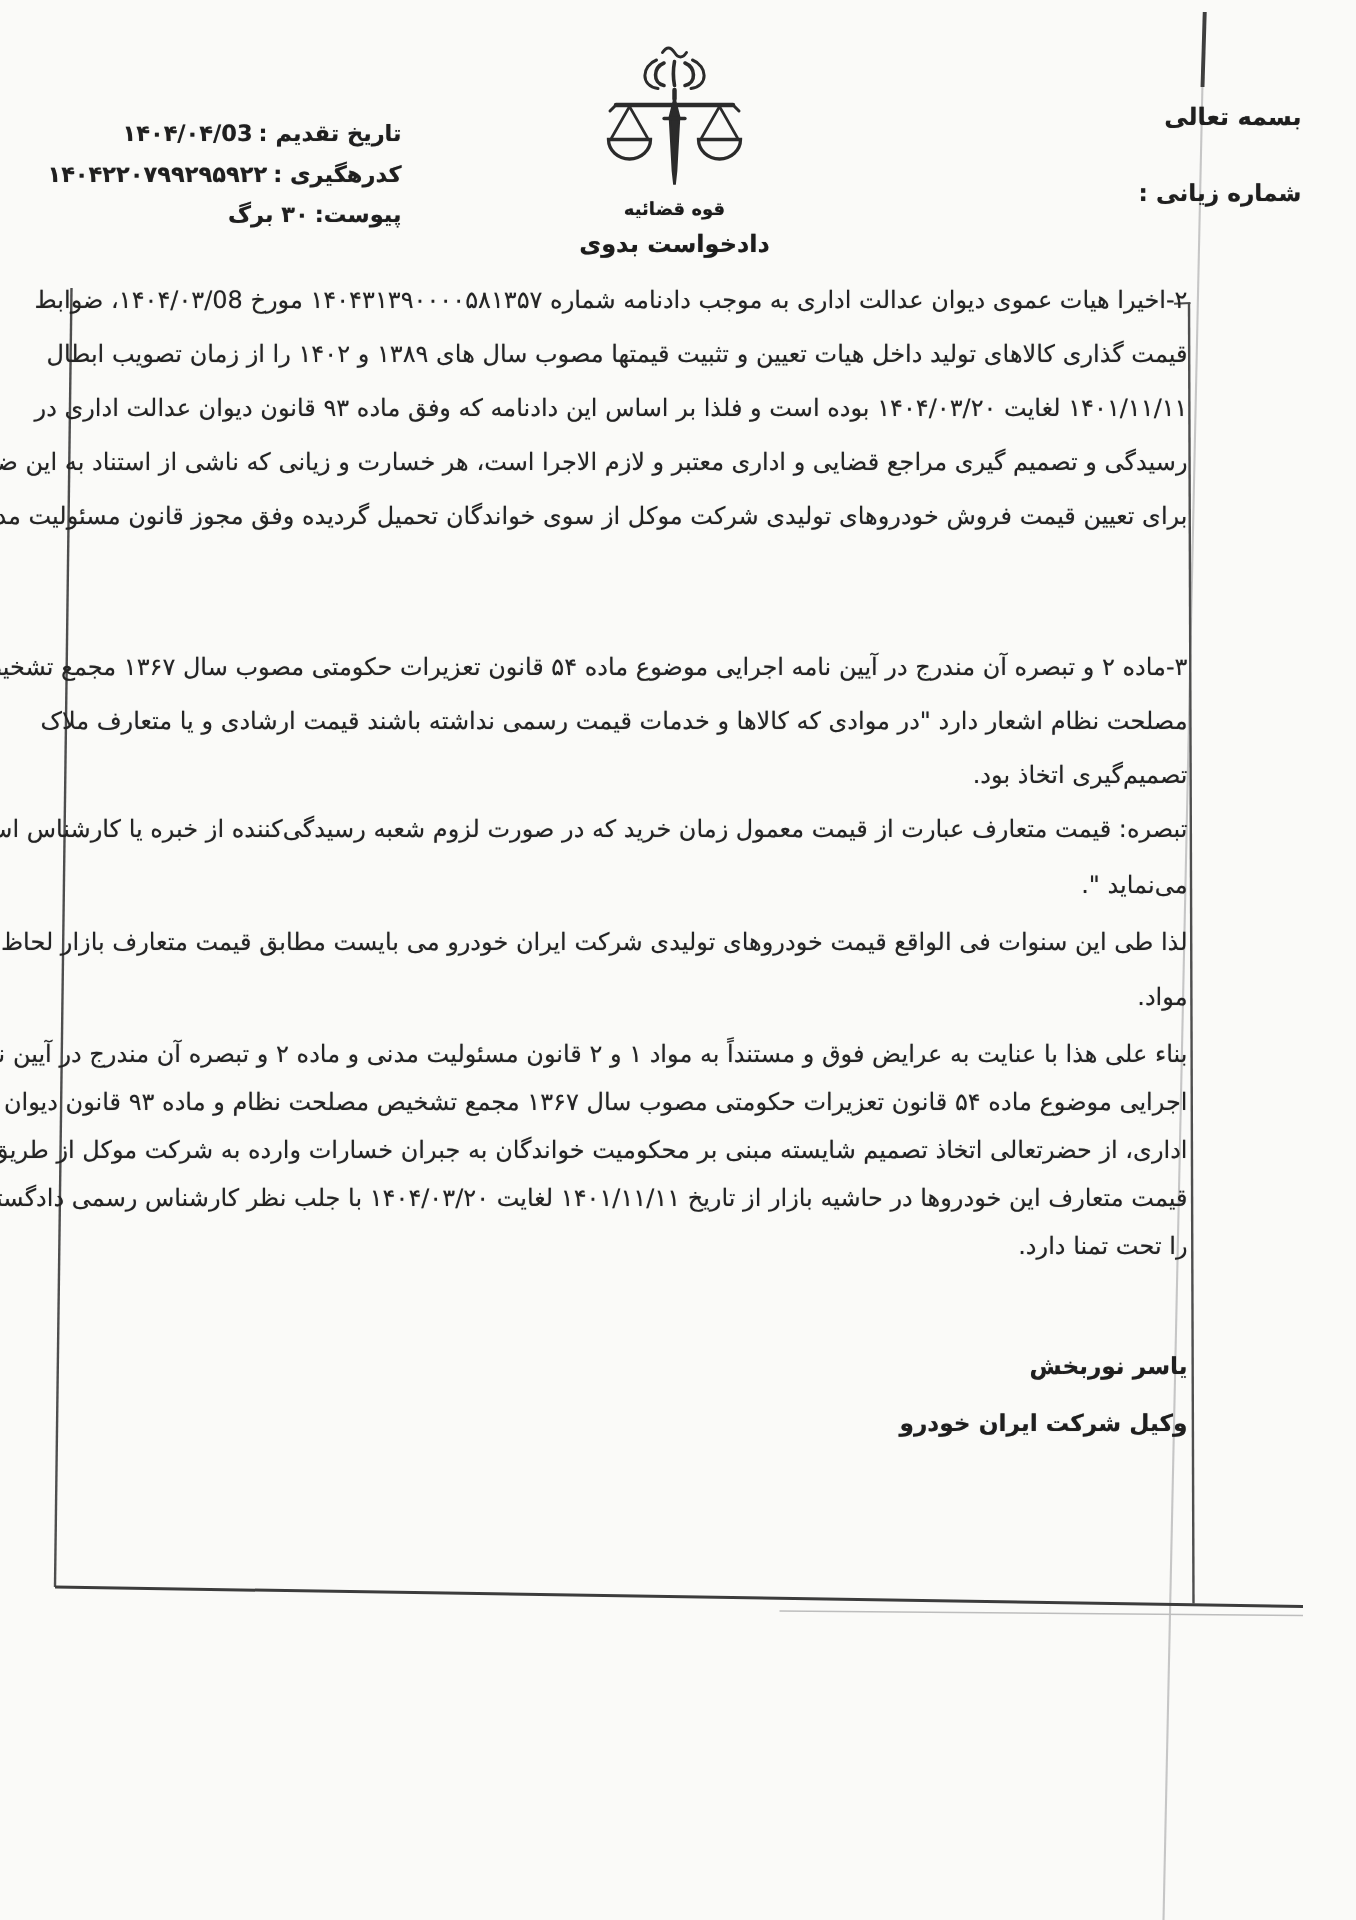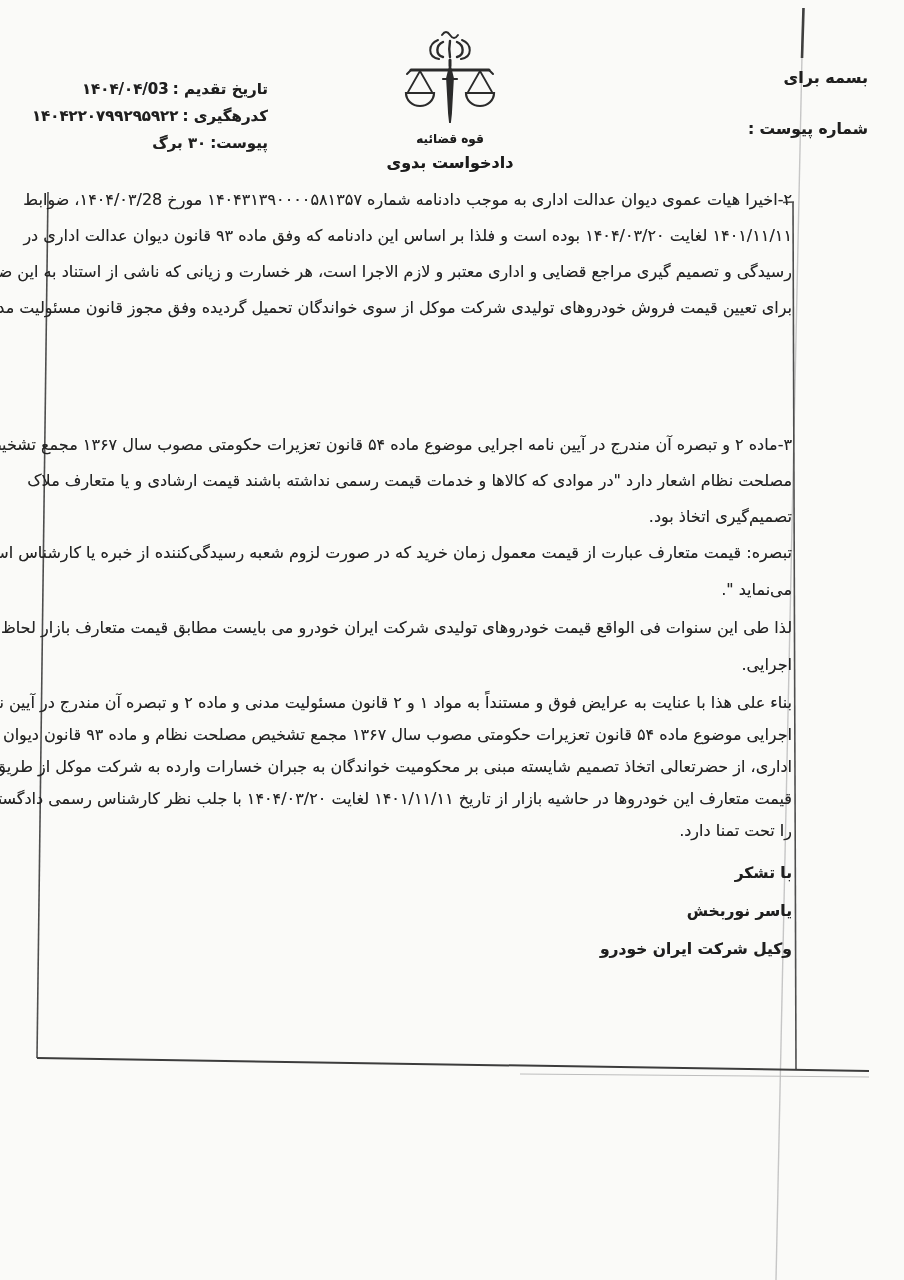--- a/index.html
+++ b/index.html
@@ -108,51 +108,51 @@
         <path d="M69,67 a14,13 0 0 0 28,0 z" stroke-width="2.2"></path>
 
         <path d="M53,40 L50,52 L52,88 L53,97 L54,88 L56,52 Z" stroke-width="1.8" fill="#2b2b2b"></path>
         <path d="M46,53 h14" stroke-width="2.2"></path>
       </g>
     </svg>
     <div class="org-title">قوه قضائیه</div>
     <div class="doc-type">دادخواست بدوی</div>
   </div>
 
-  <div class="basmala">بسمه برای</div>
-  <div class="case-number">شماره پیوست :</div>
+  <div class="basmala">بسمه تعالی</div>
+  <div class="case-number">شماره زیانی :</div>
 
   <div class="para p2">
-    <div class="jline">۲-اخیرا هیات عموی دیوان عدالت اداری به موجب دادنامه شماره ۱۴۰۴۳۱۳۹۰۰۰۰۵۸۱۳۵۷ مورخ ۱۴۰۴/۰۳/28، ضوابط</div>
+    <div class="jline">۲-اخیرا هیات عموی دیوان عدالت اداری به موجب دادنامه شماره ۱۴۰۴۳۱۳۹۰۰۰۰۵۸۱۳۵۷ مورخ ۱۴۰۴/۰۳/08، ضوابط</div>
+    <div class="jline">قیمت گذاری کالاهای تولید داخل هیات تعیین و  تثبیت قیمتها مصوب سال های ۱۳۸۹ و ۱۴۰۲ را از زمان تصویب ابطال</div>
     <div class="jline">۱۴۰۱/۱۱/۱۱ لغایت ۱۴۰۴/۰۳/۲۰ بوده است و فلذا بر اساس این دادنامه که وفق ماده ۹۳ قانون دیوان عدالت اداری در</div>
     <div class="jline">رسیدگی و تصمیم گیری مراجع قضایی و اداری معتبر و لازم الاجرا است، هر خسارت و زیانی که ناشی از استناد به این ضوابط</div>
     <div class="jline">برای تعیین قیمت فروش خودروهای تولیدی شرکت موکل از سوی خواندگان تحمیل گردیده وفق مجوز قانون مسئولیت مدنی</div>
   </div>
 
   <div class="para p3">
     <div class="jline">۳-ماده ۲ و تبصره آن مندرج در آیین نامه اجرایی موضوع ماده ۵۴ قانون تعزیرات حکومتی مصوب سال ۱۳۶۷ مجمع تشخیص</div>
     <div class="jline">مصلحت نظام اشعار دارد "در موادی که کالاها و خدمات قیمت رسمی نداشته باشند قیمت ارشادی و یا متعارف ملاک</div>
     <div class="jline end">تصمیم‌گیری اتخاذ بود.</div>
   </div>
 
   <div class="para pt">
     <div class="jline">تبصره: قیمت متعارف عبارت از قیمت معمول زمان خرید که در صورت لزوم شعبه رسیدگی‌کننده از خبره یا کارشناس استعلام</div>
     <div class="jline end">می‌نماید ".</div>
   </div>
 
   <div class="para pl">
     <div class="jline">لذا طی این سنوات فی الواقع قیمت خودروهای تولیدی شرکت ایران خودرو می بایست مطابق قیمت متعارف بازار لحاظ می</div>
-    <div class="jline end">اجرایی.</div>
+    <div class="jline end">مواد.</div>
   </div>
 
   <div class="para pb">
     <div class="jline">بناء علی هذا با عنایت به عرایض فوق و مستنداً به مواد ۱ و ۲ قانون مسئولیت مدنی و ماده ۲ و تبصره آن مندرج در آیین نامه</div>
     <div class="jline">اجرایی موضوع ماده ۵۴ قانون تعزیرات حکومتی مصوب سال ۱۳۶۷ مجمع تشخیص مصلحت نظام و ماده ۹۳ قانون دیوان عدالت</div>
     <div class="jline">اداری، از حضرتعالی اتخاذ تصمیم شایسته مبنی بر محکومیت خواندگان به جبران خسارات وارده به شرکت موکل از طریق تعیین</div>
     <div class="jline">قیمت متعارف این خودروها در حاشیه بازار از تاریخ ۱۴۰۱/۱۱/۱۱ لغایت ۱۴۰۴/۰۳/۲۰ با جلب نظر کارشناس رسمی دادگستری</div>
     <div class="jline end">را تحت تمنا دارد.</div>
   </div>
 
-  <div class="sig sig-thanks">با تشکر</div>
   <div class="sig sig-role">وکیل شرکت ایران خودرو</div>
   <div class="sig sig-name">یاسر نوربخش</div>
 
 </div>
 
 </body></html>

